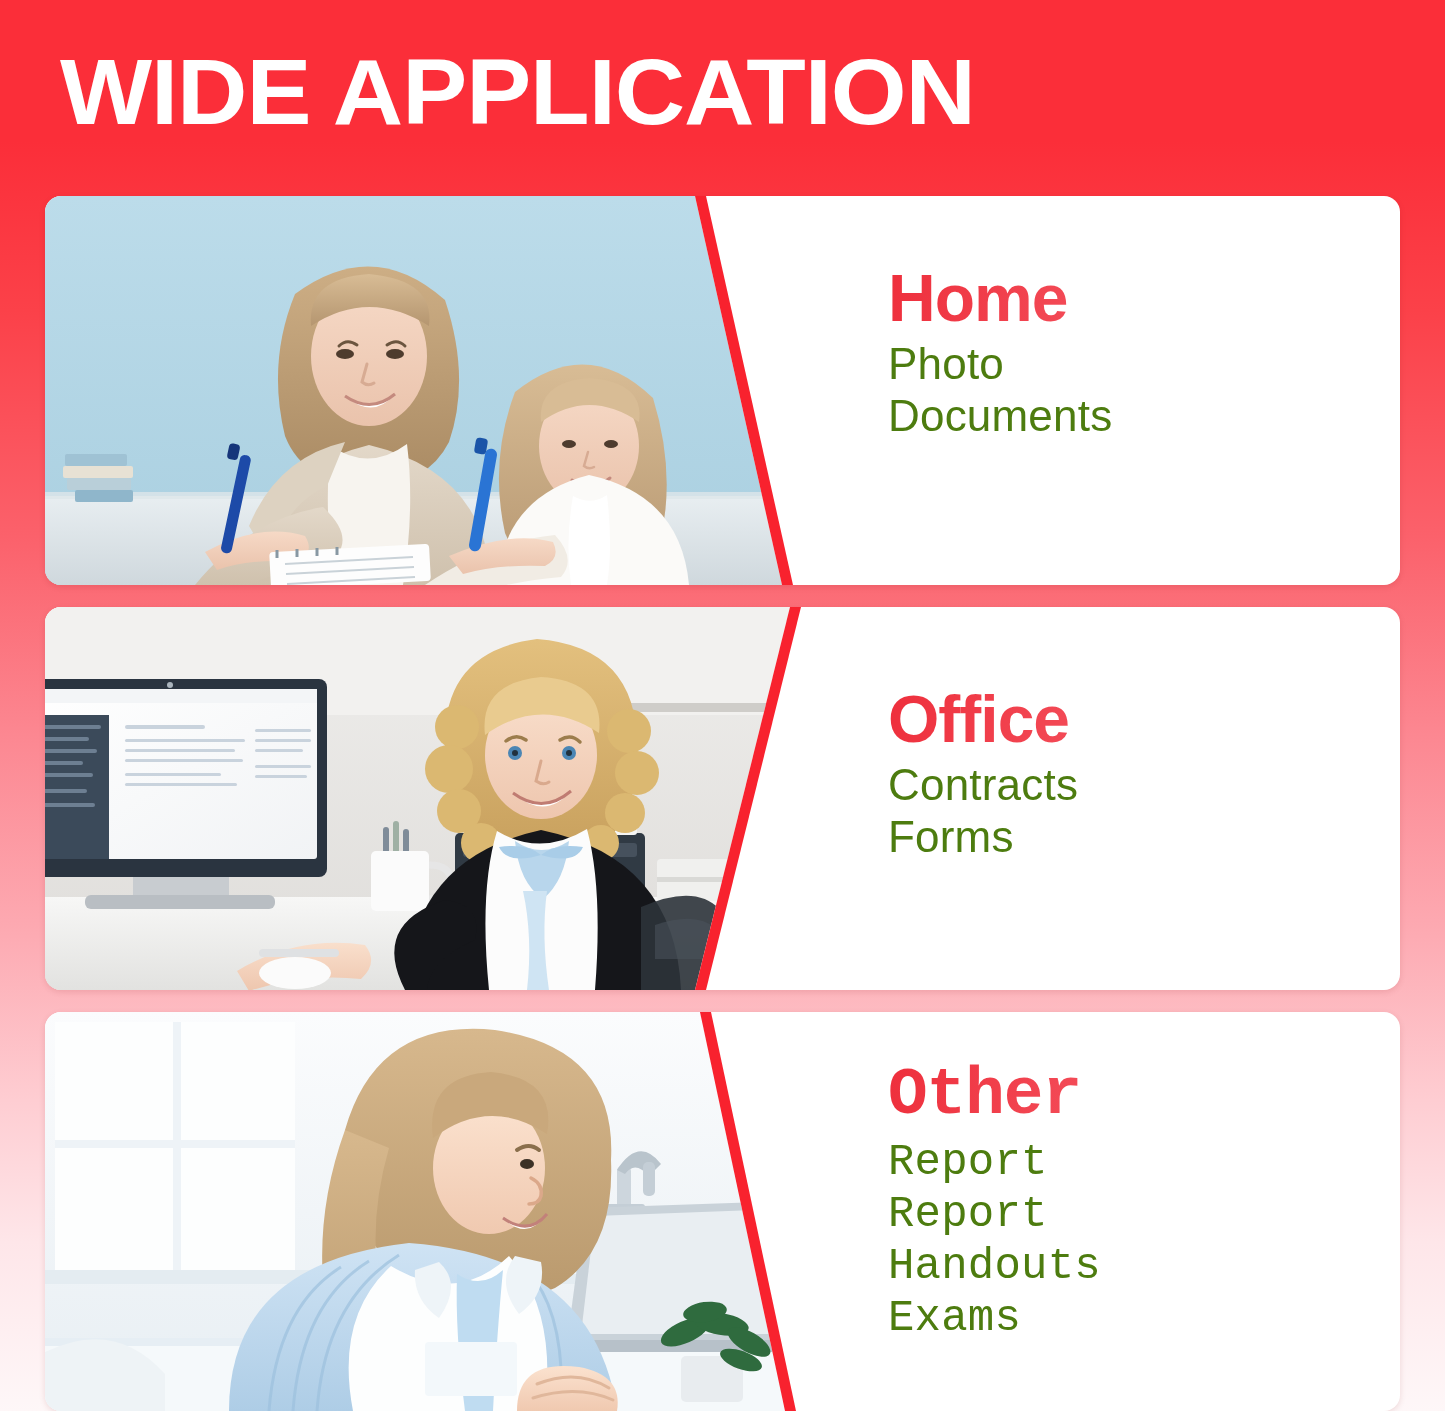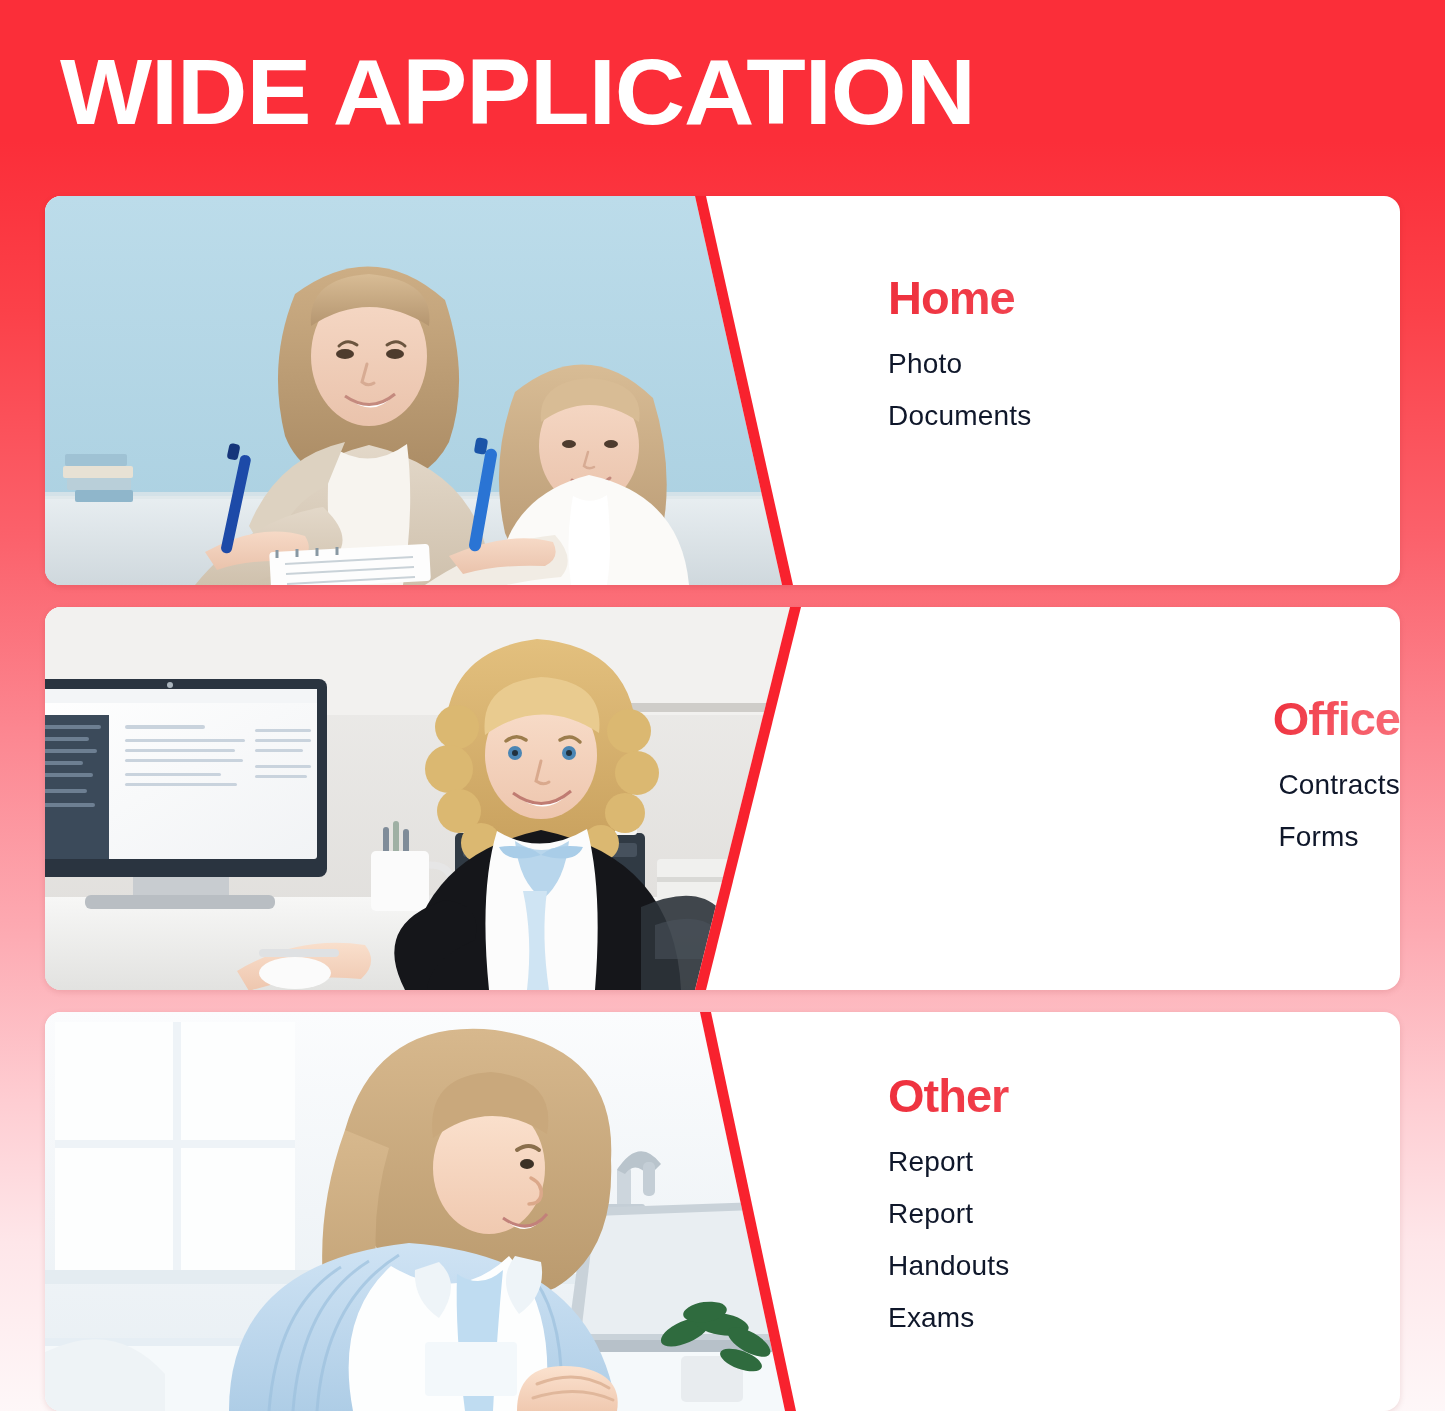--- a/index.html
+++ b/index.html
@@ -35,21 +35,21 @@
     position:absolute;
     left:45px;
     width:1355px;
     background:#ffffff;
     border-radius:16px;
     overflow:hidden;
     box-shadow:0 2px 6px rgba(120,0,10,0.12);
   }
   #card-home   { top:196px;  height:389px; }
   #card-office { top:607px;  height:383px; }
-  #card-other  { top:1012px; height:399px; border-bottom-left-radius:16px; border-bottom-right-radius:16px; }
+  #card-other  { top:1012px; height:399px; border-bottom-left-radius:16px; border-bottom-right-radius:16px;font-family:Liberation Mono, monospace; }
 
   .photo-wrap {
     position:absolute; left:0; top:0; height:100%; width:800px;
     overflow:hidden;
   }
   .photo-wrap svg { display:block; width:800px; height:100%; }
 
   .diag-stripe {
     position:absolute; top:0; height:100%; width:820px; left:0;
     pointer-events:none;
@@ -57,41 +57,41 @@
   .diag-stripe svg { display:block; width:100%; height:100%; }
 
   
   .text-panel {
     position:absolute; right:0; top:0; height:100%;
     width:560px;
     padding-left:48px;
     display:flex; flex-direction:column; justify-content:center;
   }
   .heading {
-    font-size:47px;
+    font-size:66px;
     font-weight:bold;
     line-height:72px;
     letter-spacing:-1px;
     background:linear-gradient(100deg,#ee2f3c 0%, #f4505c 45%, #f86d78 100%);
     -webkit-background-clip:text;
     background-clip:text;
     color:transparent;
     margin-bottom:4px;
   }
   .item-list { list-style:none; }
   .item-list li {
-    font-size:28px;
+    font-size:44px;
     line-height:52px;
-    color:#0f172a;
+    color:#4d7c0f;
     font-weight:400;
     letter-spacing:0.2px;
     white-space:nowrap;
   }
   #card-home   .text-panel { justify-content:flex-start; padding-top:66px; }
-  #card-office .text-panel { justify-content:flex-start; padding-top:76px;align-items:flex-end; }
+  #card-office .text-panel { justify-content:flex-start; padding-top:76px; }
   #card-other  .text-panel { justify-content:flex-start; padding-top:48px; }
 </style>
 </head>
 <body>
 
 <div class="title-bar">
   <div class="title">WIDE APPLICATION</div>
 </div>
 
 <div class="card" id="card-home">

